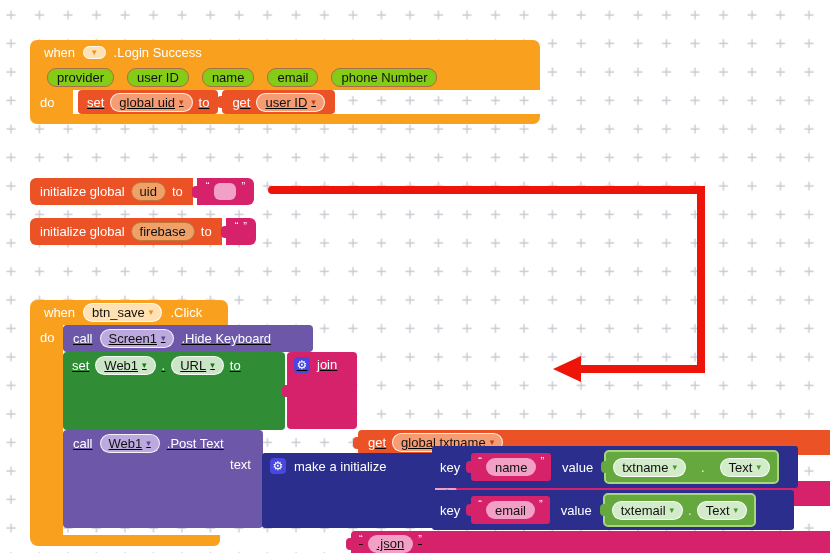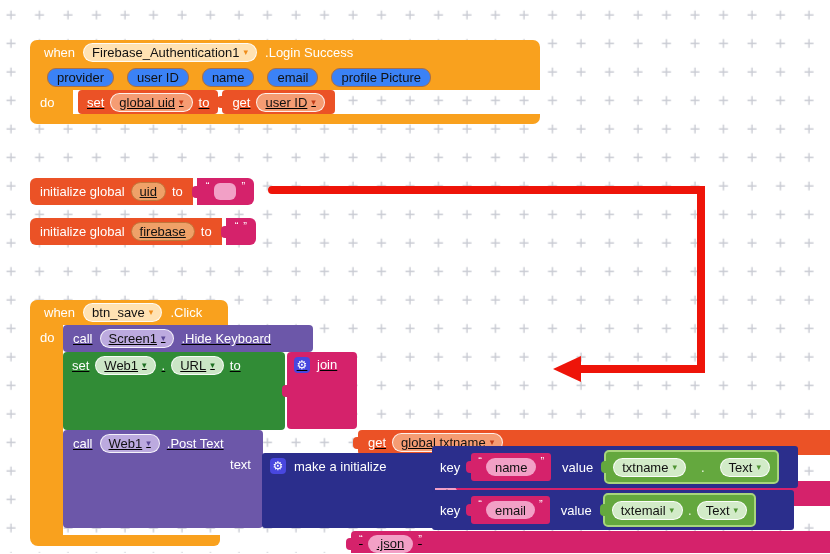--- a/index.html
+++ b/index.html
@@ -16,25 +16,25 @@
   .green{background:#318C36;}
   .navy{background:#2B2E8C;}
   .pgreen{background:#64A83E;border:2px solid #A8D57D;}
   .rtop{border-radius:7px 7px 0 0;}
   .rbot{border-radius:0 0 7px 7px;}
   .r4{border-radius:4px;text-decoration:underline;}
   .chip{display:inline-flex;align-items:center;gap:4px;border-radius:10px;padding:1px 8px;
         color:#111;border:1px solid rgba(255,255,255,.85);line-height:15px;white-space:nowrap;}
   .cream{background:#FFE2B3;}
   .salmon{background:#F59C73;}
-  .tan{background:#EFA168;border:1px solid #C0763B;text-decoration:underline;}
+  .tan{background:#EFA168;border:1px solid #C0763B;}
   .lpurple{background:#BCAADF;}
   .lgreen{background:#CBE6C6;}
   .lgreen2{background:#D2EBC8;border:1px solid rgba(255,255,255,.9);}
-  .pchip{background:#3b82f6;border:1px solid #A96F47;border-radius:9px;padding:1px 9px;
+  .pchip{background:#84cc16;border:1px solid #A96F47;border-radius:9px;padding:1px 9px;
          color:#111;white-space:nowrap;}
   .pink{background:#F2A0C6;border-radius:9px;padding:0 9px;height:18px;display:inline-flex;
         align-items:center;color:#111;white-space:nowrap;}
   .pinkbox{background:#F2A0C6;border-radius:6px;width:22px;height:17px;display:inline-block;}
   .tri{font-size:9px;line-height:1;}
   .q{color:#fff;font-size:11px;align-self:flex-start;margin-top:3px;line-height:1;}
   .plug{position:relative;}
   .plug::before{content:"";position:absolute;left:-5px;top:50%;transform:translateY(-50%);
         width:6px;height:12px;background:inherit;border-radius:4px 0 0 4px;border:none;}
   .gear{width:16px;height:16px;background:#4847DF;border-radius:4px;color:#fff;font-size:12px;
@@ -52,31 +52,30 @@
         <path d="M6.5 15 H15.5 M11 10.5 V19.5" stroke="#c9cbd3" stroke-width="1.4" fill="none"></path>
       </pattern>
     </defs>
     <rect x="0" y="0" width="830" height="554" fill="url(#plusgrid)"></rect>
   </svg>
 
   <div class="abs" style="left:30px;top:40px;width:510px;">
     <div class="row orange rtop" style="height:25px;padding-left:14px;gap:8px;">
       <span class="lbl">when</span>
       <span class="chip cream">
-        <span>Firebase_Authentication1</span>
         <span class="tri" style="color:#ef8d1b;">▾</span>
       </span>
       <span class="lbl">.Login Success</span>
     </div>
     <div class="row orange" style="height:25px;padding-left:17px;gap:13px;">
       <span class="pchip">provider</span>
       <span class="pchip">user ID</span>
       <span class="pchip">name</span>
       <span class="pchip">email</span>
-      <span class="pchip">profile Picture</span>
+      <span class="pchip">phone Number</span>
     </div>
     <div class="row" style="height:24px;">
       <div class="row orange" style="width:33px;height:24px;padding-left:10px;align-self:stretch;">
         <span class="lbl">do</span>
       </div>
       <div class="row var r4" style="height:24px;margin-left:5px;padding:0 9px;gap:6px;">
         <span class="lbl">set</span>
         <span class="chip salmon">
           <span>global uid</span>
           <span class="tri" style="color:#c23c17;">▾</span>

